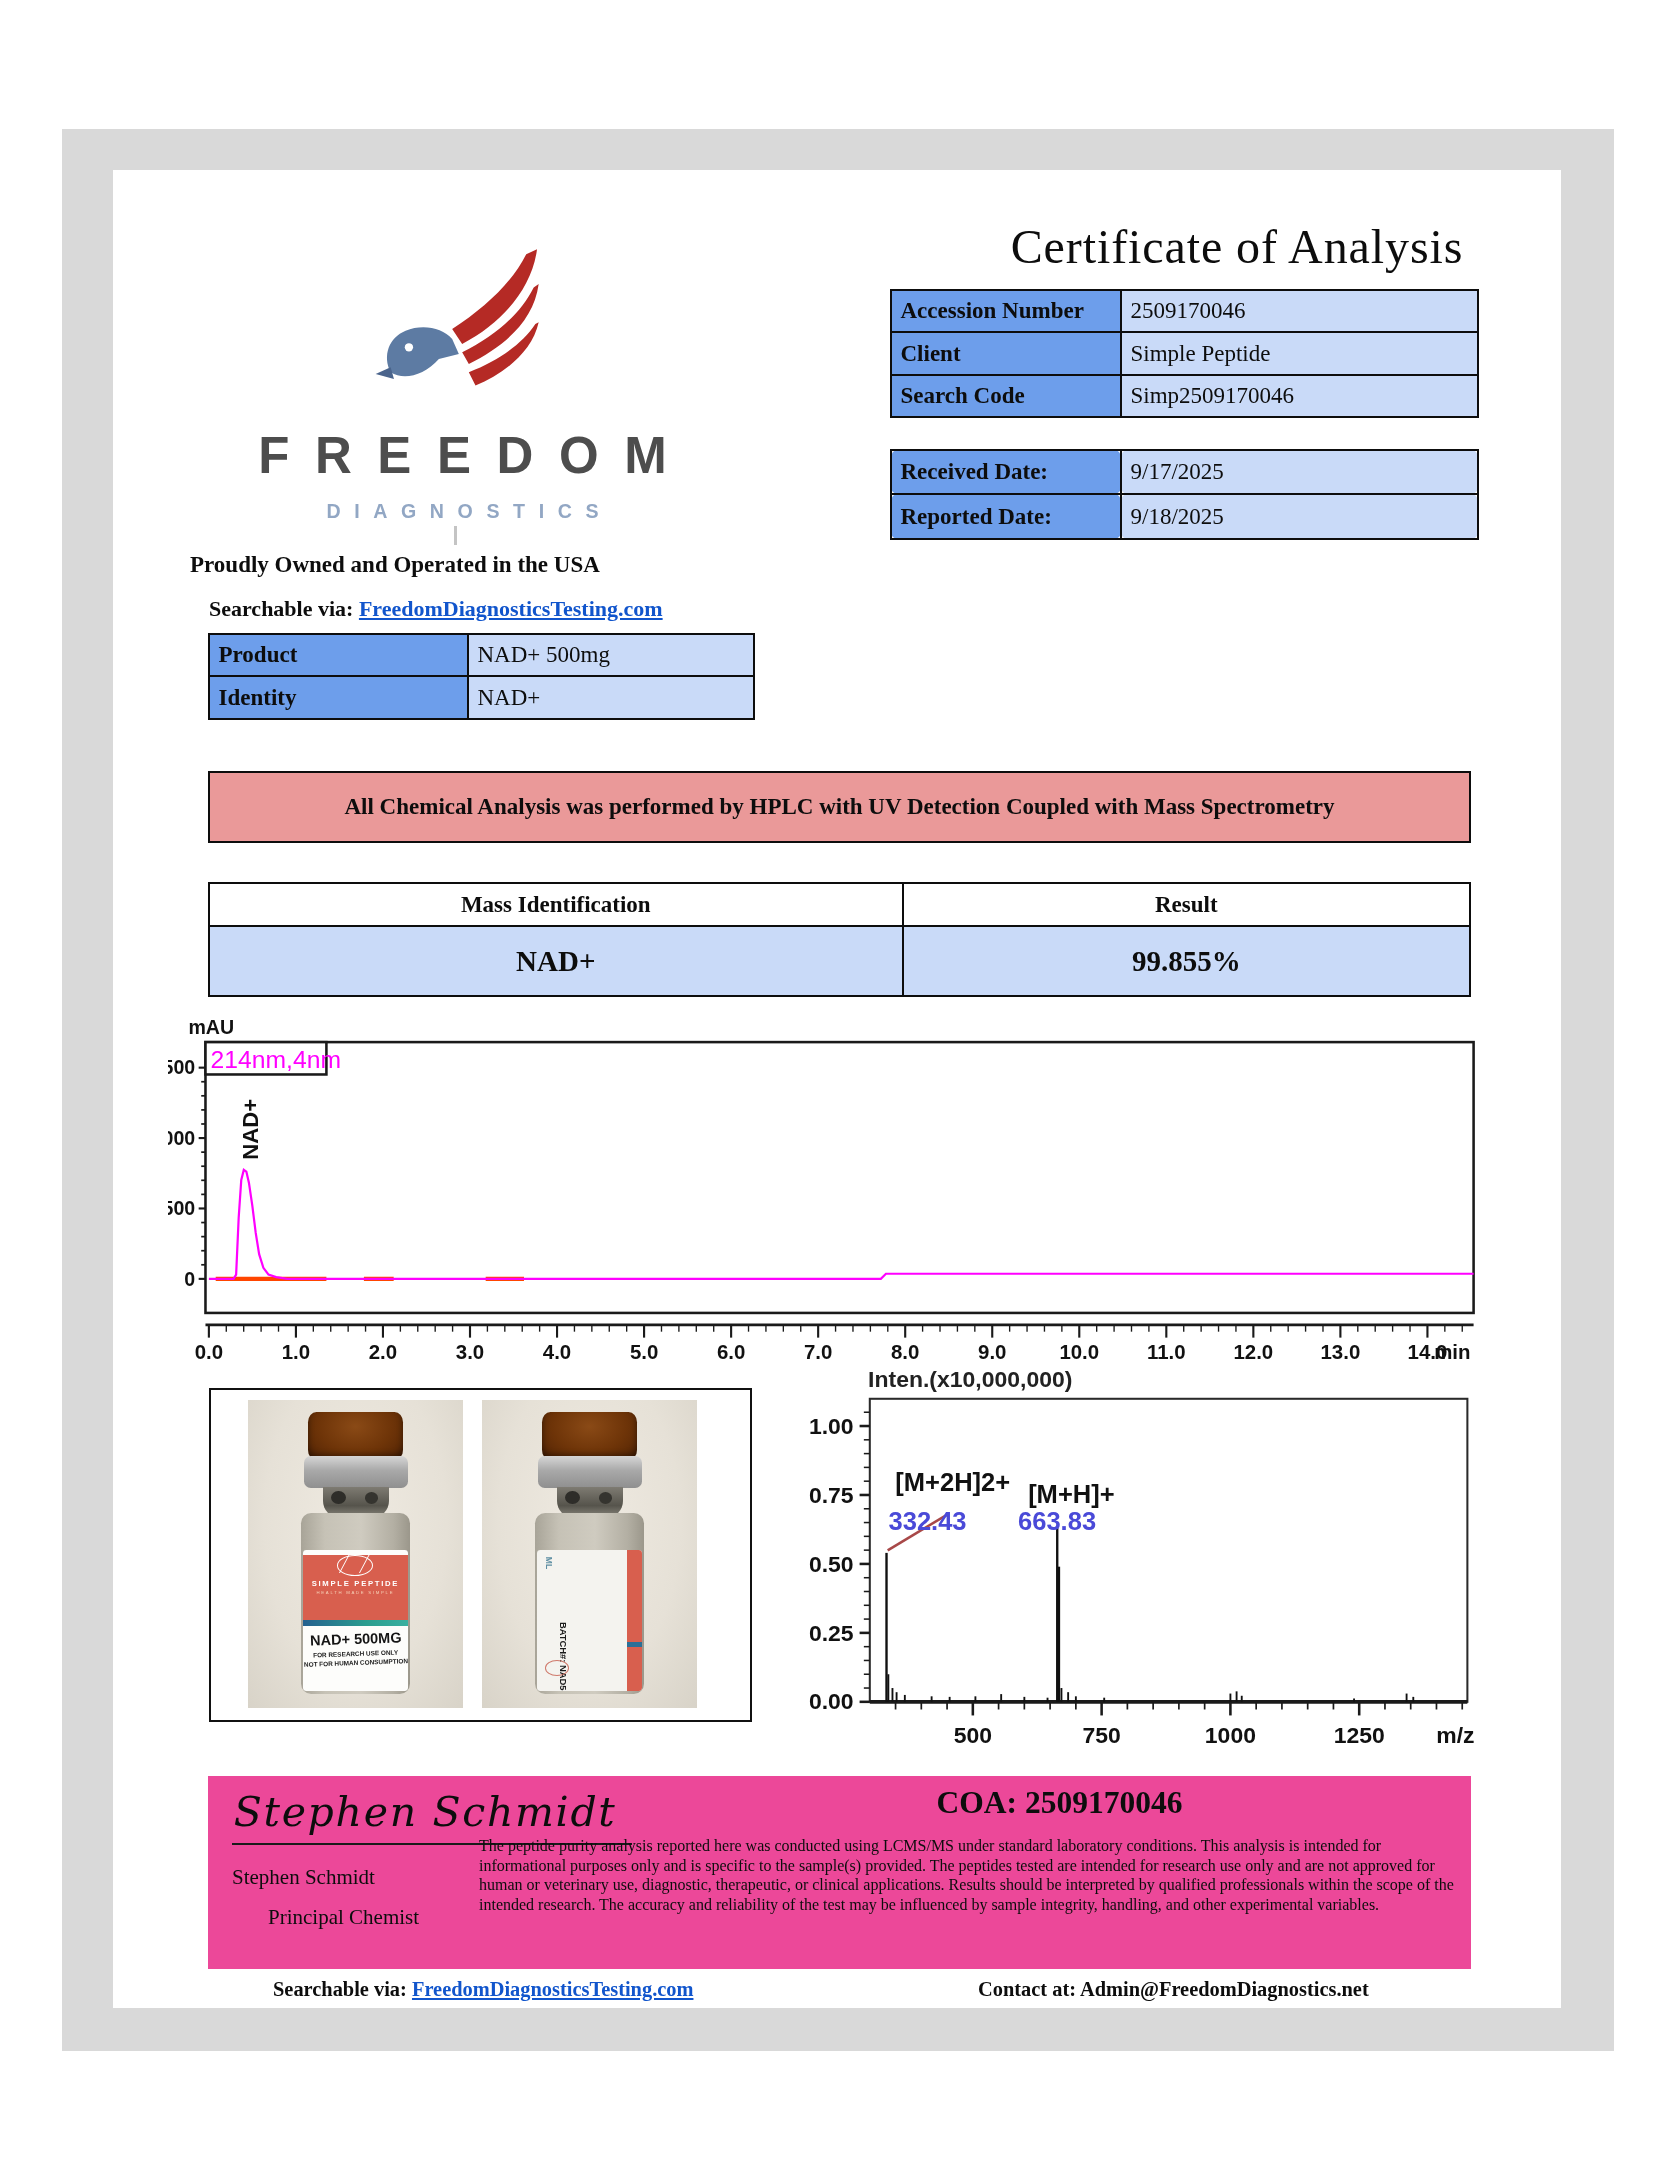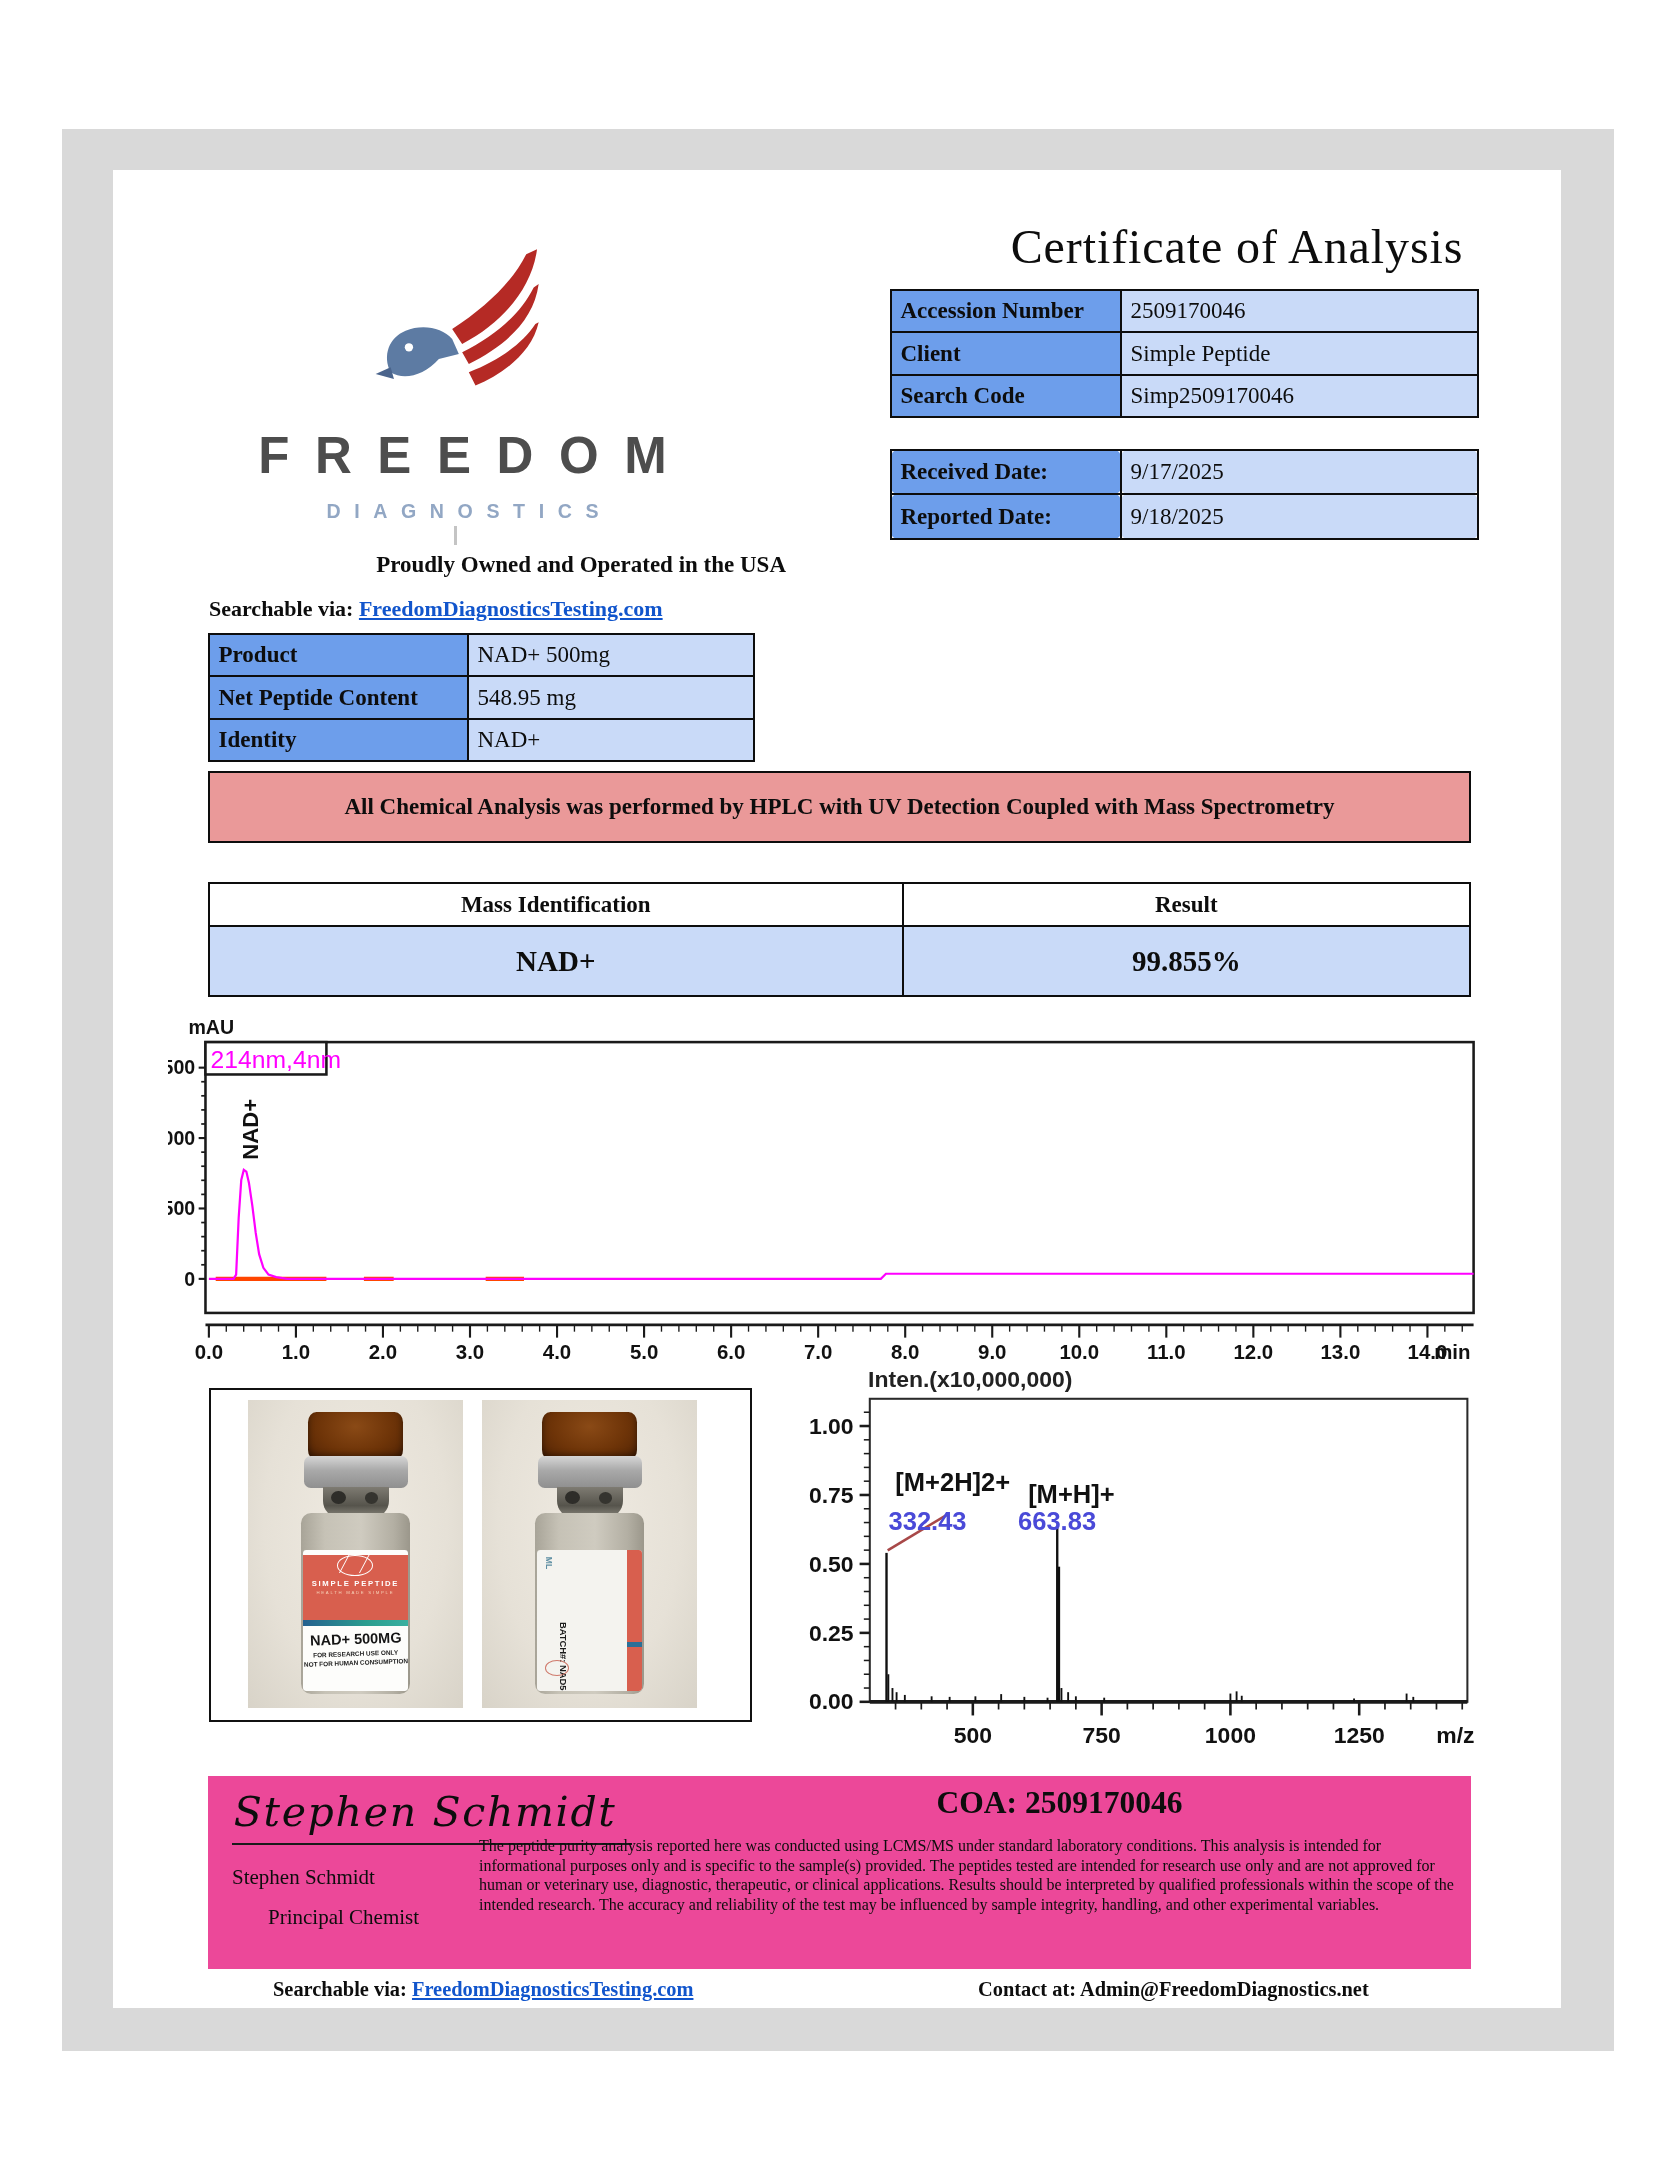--- a/index.html
+++ b/index.html
@@ -12,21 +12,21 @@
   .doc-title{position:absolute;left:809px;top:49px;width:630px;text-align:center;
              font-size:48px;font-weight:normal;letter-spacing:0.9px;}
   .eagle{position:absolute;left:256px;top:78px;width:183px;height:177px;}
   .brand{position:absolute;left:111px;top:256px;width:477px;text-align:center;
          font-family:"Liberation Sans",sans-serif;font-weight:bold;font-size:51px;
          letter-spacing:25.6px;color:#4d4d4d;text-indent:25.6px;}
   .brand-sub{position:absolute;left:111px;top:330px;width:477px;text-align:center;
          font-family:"Liberation Sans",sans-serif;font-weight:bold;font-size:19.6px;
          letter-spacing:13.6px;color:#92a7c4;text-indent:13.6px;}
   .logo-divider{position:absolute;left:341px;top:356px;width:2.6px;height:19px;background:#c4c4c4;}
-  .tagline{position:absolute;left:77px;top:382px;width:596px;text-align:right;
+  .tagline{position:absolute;left:77px;top:382px;width:596px;text-align:left;
            font-size:23px;font-weight:bold;}
   .search-line{position:absolute;left:96px;top:426px;font-size:22px;font-weight:bold;}
   .search-line a{color:#1155cc;text-decoration:underline;}
 
   
   table.kv{position:absolute;border-collapse:collapse;table-layout:fixed;padding-left:48px;}
   table.kv td{border:2.6px solid #0d0d0d;font-size:23px;padding:1.7px 8.5px;vertical-align:middle;overflow:hidden;white-space:nowrap;}
   table.kv td.k{background:#6d9eeb;font-weight:bold;}
   table.kv td.v{background:#c9daf8;}
   #info-table{left:777px;top:119px;width:589px;}
@@ -183,24 +183,20 @@
 
     <table class="kv" id="product-table">
       <colgroup>
           <col style="width:259px">
           <col>
         </colgroup>
       <tbody>
           <tr>
             <td class="k">Product</td>
           <td class="v">NAD+ 500mg</td>
-          </tr>
-      <tr>
-            <td class="k">Net Peptide Content</td>
-          <td class="v">548.95 mg</td>
           </tr>
       <tr>
             <td class="k">Identity</td>
           <td class="v">NAD+</td>
           </tr>
     </tbody>
       </table>
 
 
     <div class="banner">All Chemical Analysis was performed by HPLC with UV Detection Coupled with Mass Spectrometry</div>

